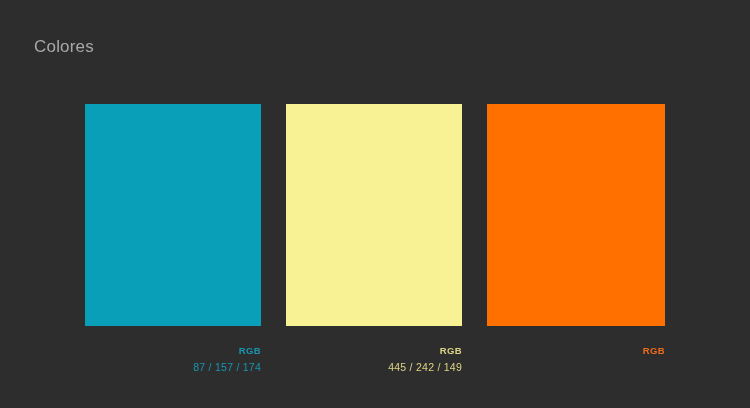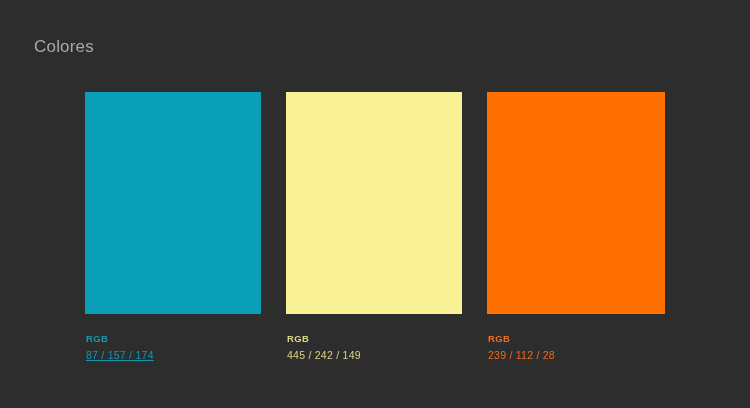--- a/index.html
+++ b/index.html
@@ -38,22 +38,23 @@
   .palette {
     position: absolute;
     left: 85px;
     top: 88px;
     width: 580px;
     height: 270px;
   }
 
   .swatch-group {
     position: absolute;
-    top: 4px;
+    top: 16px;
     width: 176px;
+    text-align: right;
   }
 
   .swatch-group.g0 { left: 0px; }
   .swatch-group.g1 { left: 201px; }
   .swatch-group.g2 { left: 402px; width: 178px; }
 
   .swatch-chip {
     width: 100%;
     height: 222px;
     display: block;
@@ -89,34 +90,33 @@
 <div class="canvas">
 
   <div class="page-title">Colores</div>
 
   <div class="palette">
 
     <div class="swatch-group g0">
       <div class="swatch-chip" style="background: rgb(10, 159, 184);"></div>
       <div class="swatch-meta">
         <span class="swatch-label" style="color: rgb(24, 150, 176);">RGB</span>
-        <span class="swatch-value" style="color: rgb(24, 150, 176); text-decoration: underline;">87 / 157 / 174</span>
+        <span class="swatch-value" style="color: rgb(24, 150, 176);">87 / 157 / 174</span>
       </div>
     </div>
 
     <div class="swatch-group g1">
       <div class="swatch-chip" style="background: rgb(249, 242, 149);"></div>
       <div class="swatch-meta">
         <span class="swatch-label" style="color: rgb(221, 212, 134);">RGB</span>
         <span class="swatch-value" style="color: rgb(221, 212, 134);">445 / 242 / 149</span>
       </div>
     </div>
 
     <div class="swatch-group g2">
       <div class="swatch-chip" style="background: rgb(255, 112, 0);"></div>
       <div class="swatch-meta">
         <span class="swatch-label" style="color: rgb(239, 108, 28);">RGB</span>
-        <span class="swatch-value" style="color: rgb(239, 108, 28);">239 / 112 / 28</span>
       </div>
     </div>
 
   </div>
 </div>
 
 </body></html>

